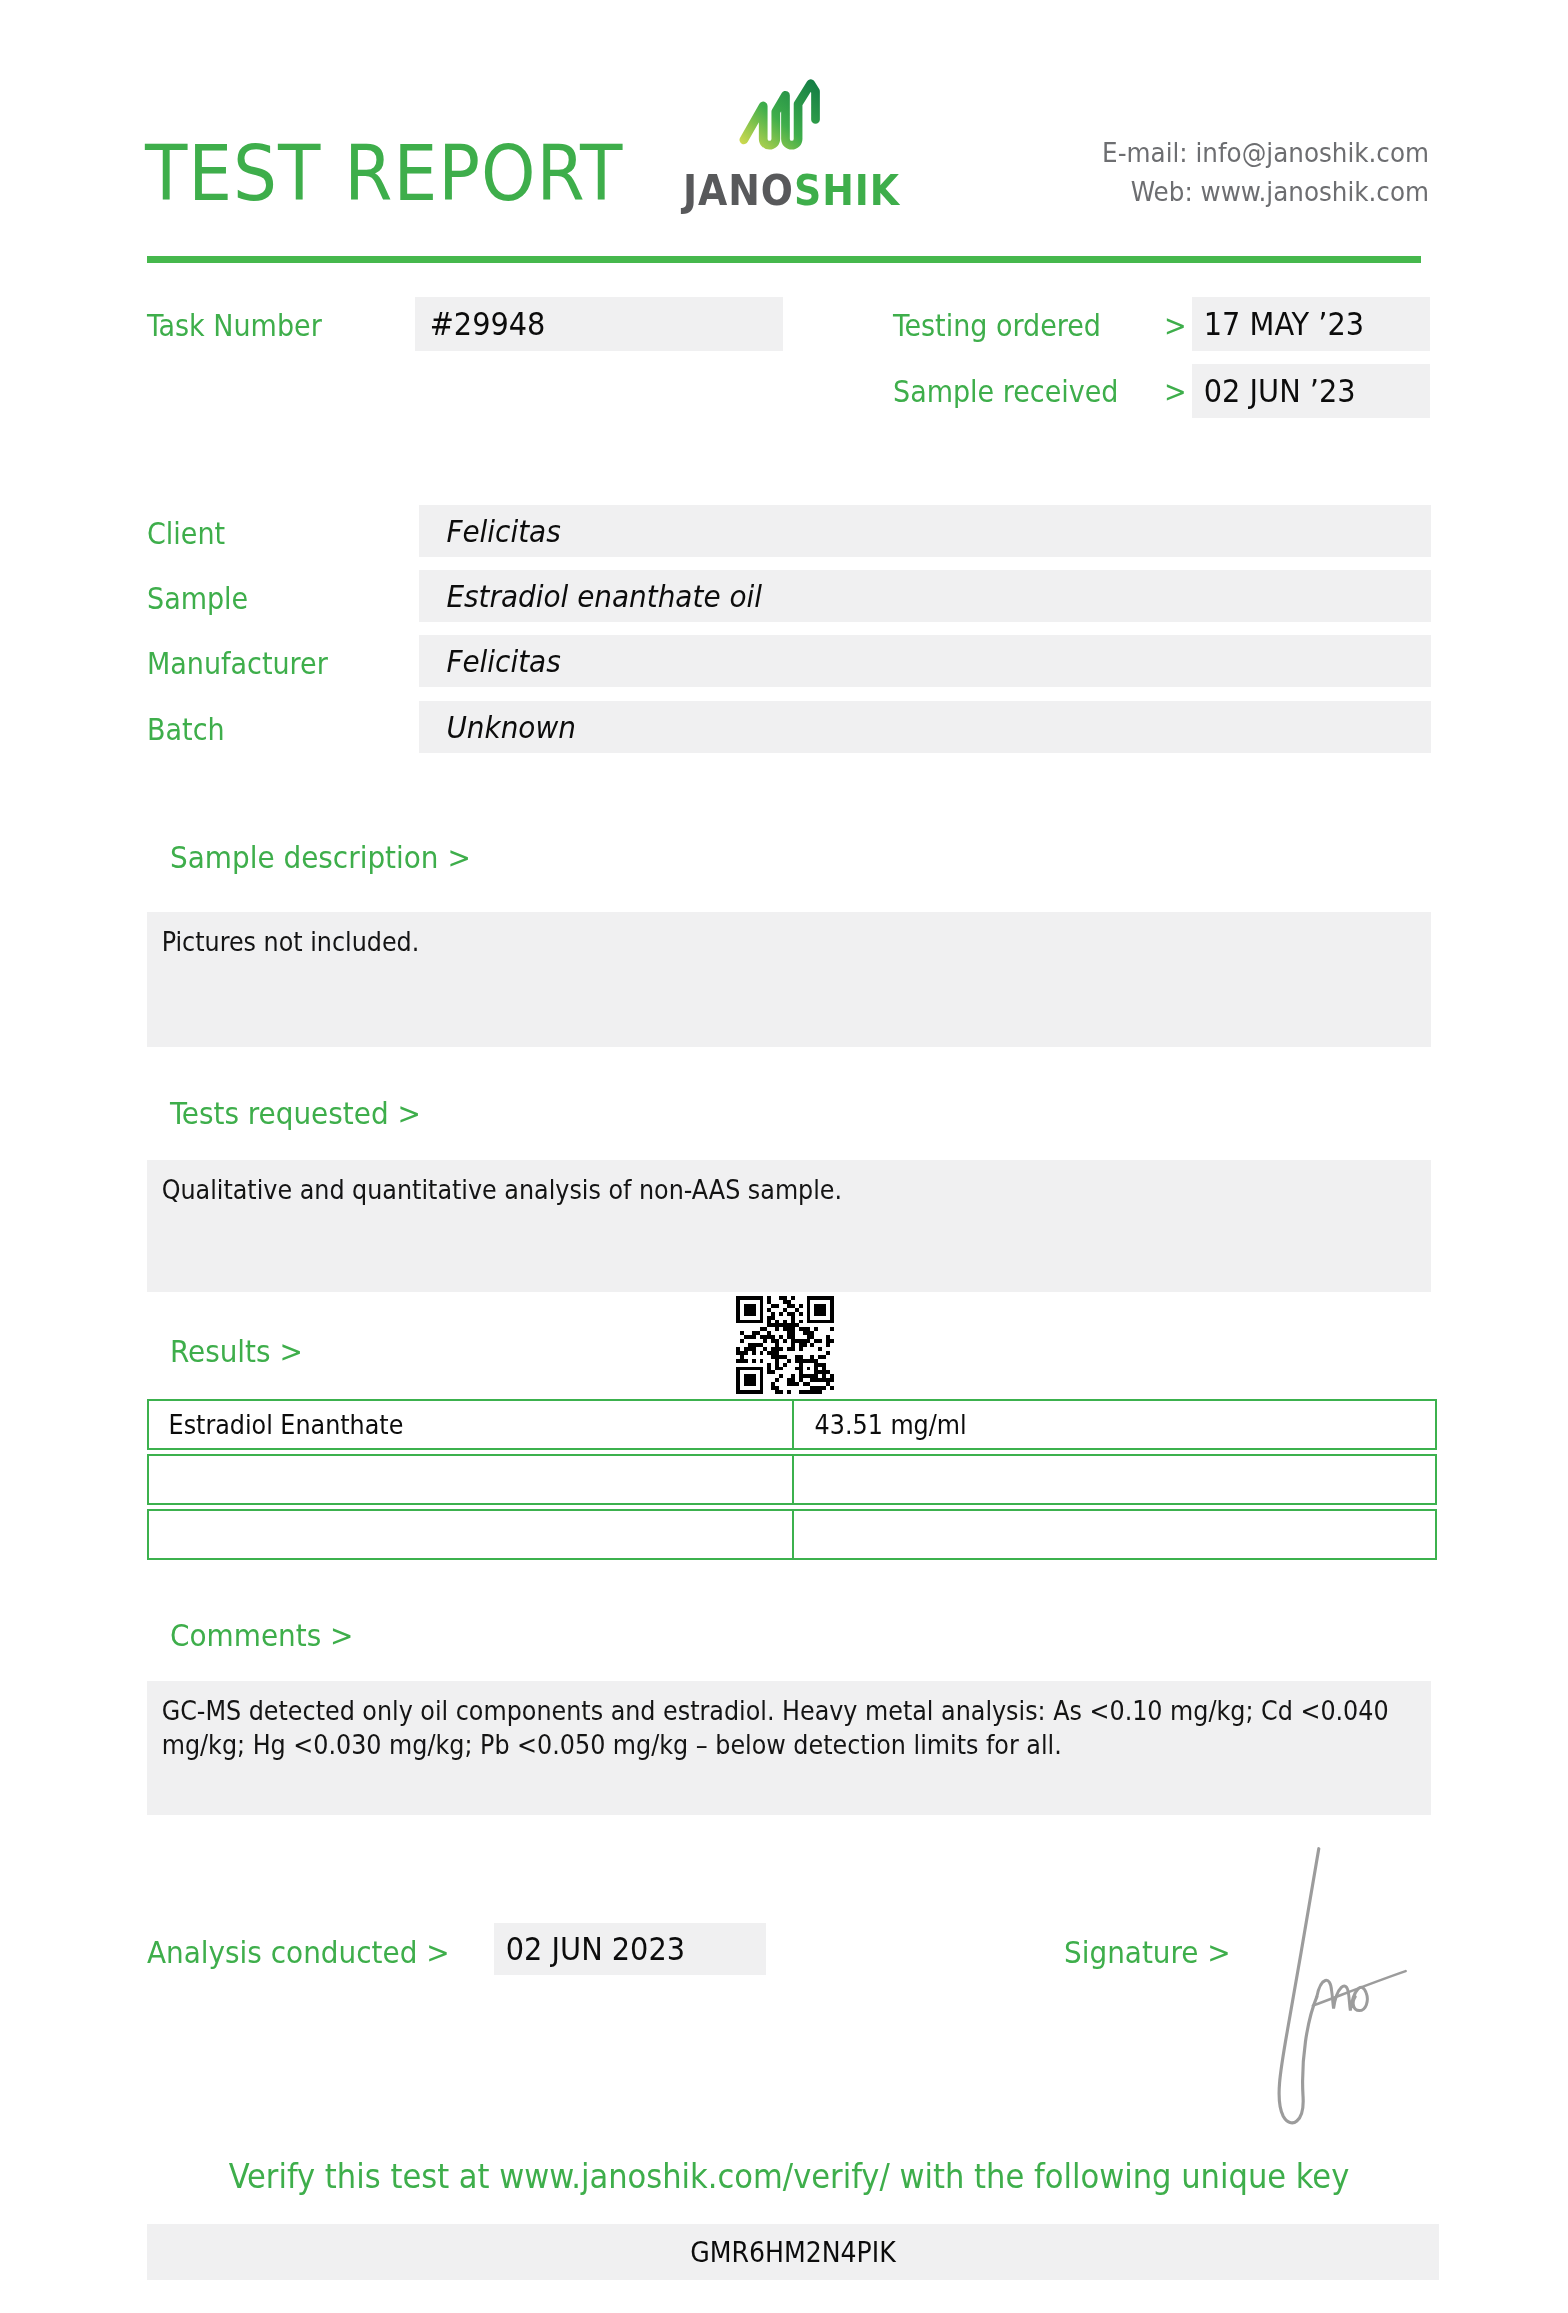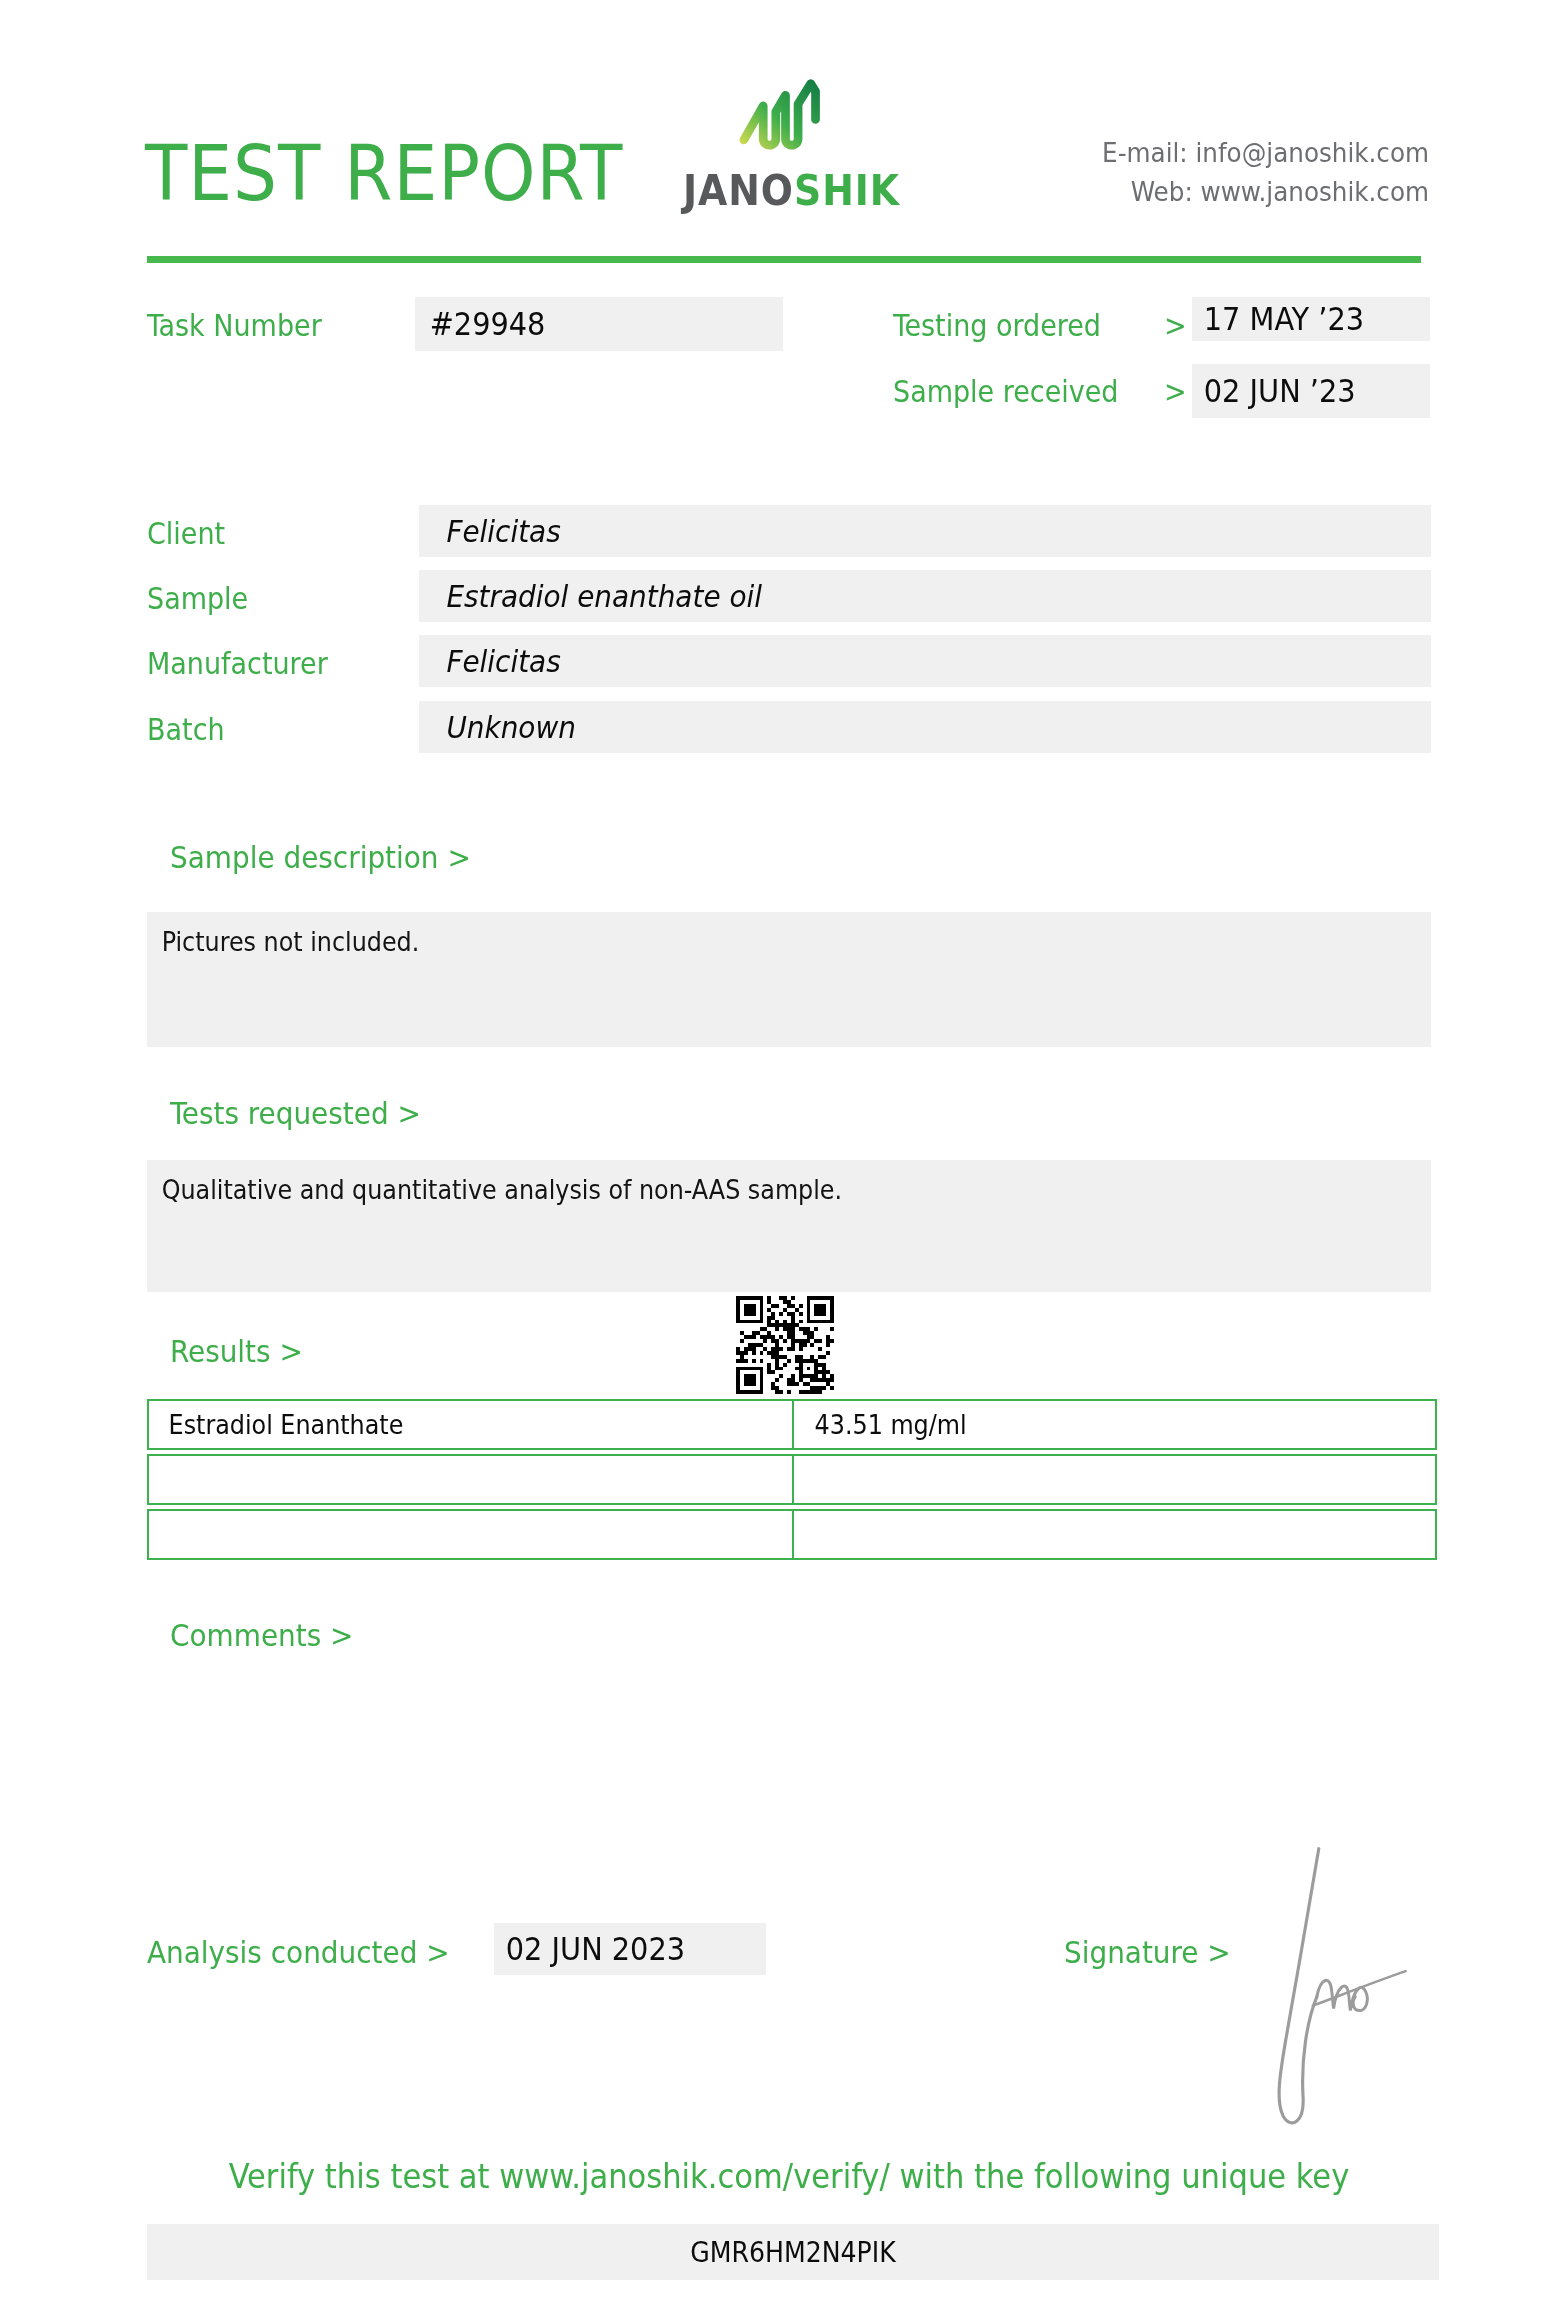--- a/index.html
+++ b/index.html
@@ -33,21 +33,21 @@
   .vbox { background:var(--boxGray,#f0f0f1); display:flex; align-items:center;
           font-size:32px; color:var(--ink,#0c0c0c); }
 
   
   .task-label { left:147px; top:309px; }
   .task-box   { left:415px; top:297px; width:368px; height:54px; padding-left:14.7px; }
   .ordered-label  { left:893px;  top:309px; }
   .ordered-arrow  { left:1164px; top:309px; }
   .received-label { left:893px;  top:375px; }
   .received-arrow { left:1164px; top:375px; }
-  .date1-box { left:1192px; top:297px; width:238px; height:44px; padding-left:11.8px; }
+  .date1-box { left:1192px; top:297px; width:238px; height:54px; padding-left:11.8px; }
   .date2-box { left:1192px; top:364px; width:238px; height:54px; padding-left:11.8px; }
 
   
   .drow-label { left:147px; }
   .drow-box   { left:419px; width:1012px; height:52px; padding-left:27.4px; font-size:31px;font-style:italic; }
 
   
   .sheading { font-size:31px; color:var(--green,#3eae4b);margin-left:23px; }
   .bigbox { left:147px; width:1284px; background:var(--boxGray,#f0f0f1);
             font-size:26.5px; line-height:34px; padding:12.7px 14.7px; color:#141414; }
@@ -471,20 +471,23 @@
       <div class="rcell1"></div>
       <div class="rcell2"></div>
     </div>
     <div class="rrow empty">
       <div class="rcell1"></div>
       <div class="rcell2"></div>
     </div>
   </div>
 
   <div class="abs sheading" style="left:147px; top:1617px">Comments &gt;</div>
+  <div class="abs bigbox" style="top:1681px; height:134px">
+    <span>GC-MS detected only oil components and estradiol. Heavy metal analysis: As &lt;0.10 mg/kg; Cd &lt;0.040 mg/kg; Hg &lt;0.030 mg/kg; Pb &lt;0.050 mg/kg – below detection limits for all.</span>
+  </div>
 
   <div class="abs glabel analysis-label">Analysis conducted &gt;</div>
   <div class="abs vbox analysis-box">
     <span>02 JUN 2023</span>
   </div>
 
   <div class="abs glabel signature-label">Signature &gt;</div>
 
   <svg class="abs signature-svg" viewBox="0 0 170 310" fill="none" stroke="#8b8b8b" stroke-linecap="round" opacity="0.85">
     <path stroke-width="3.2" d="M64,22 C56,70 44,140 34,196 C26,242 19,276 28,293 C36,307 50,299 48,272 C46,236 52,196 62,172"></path>

